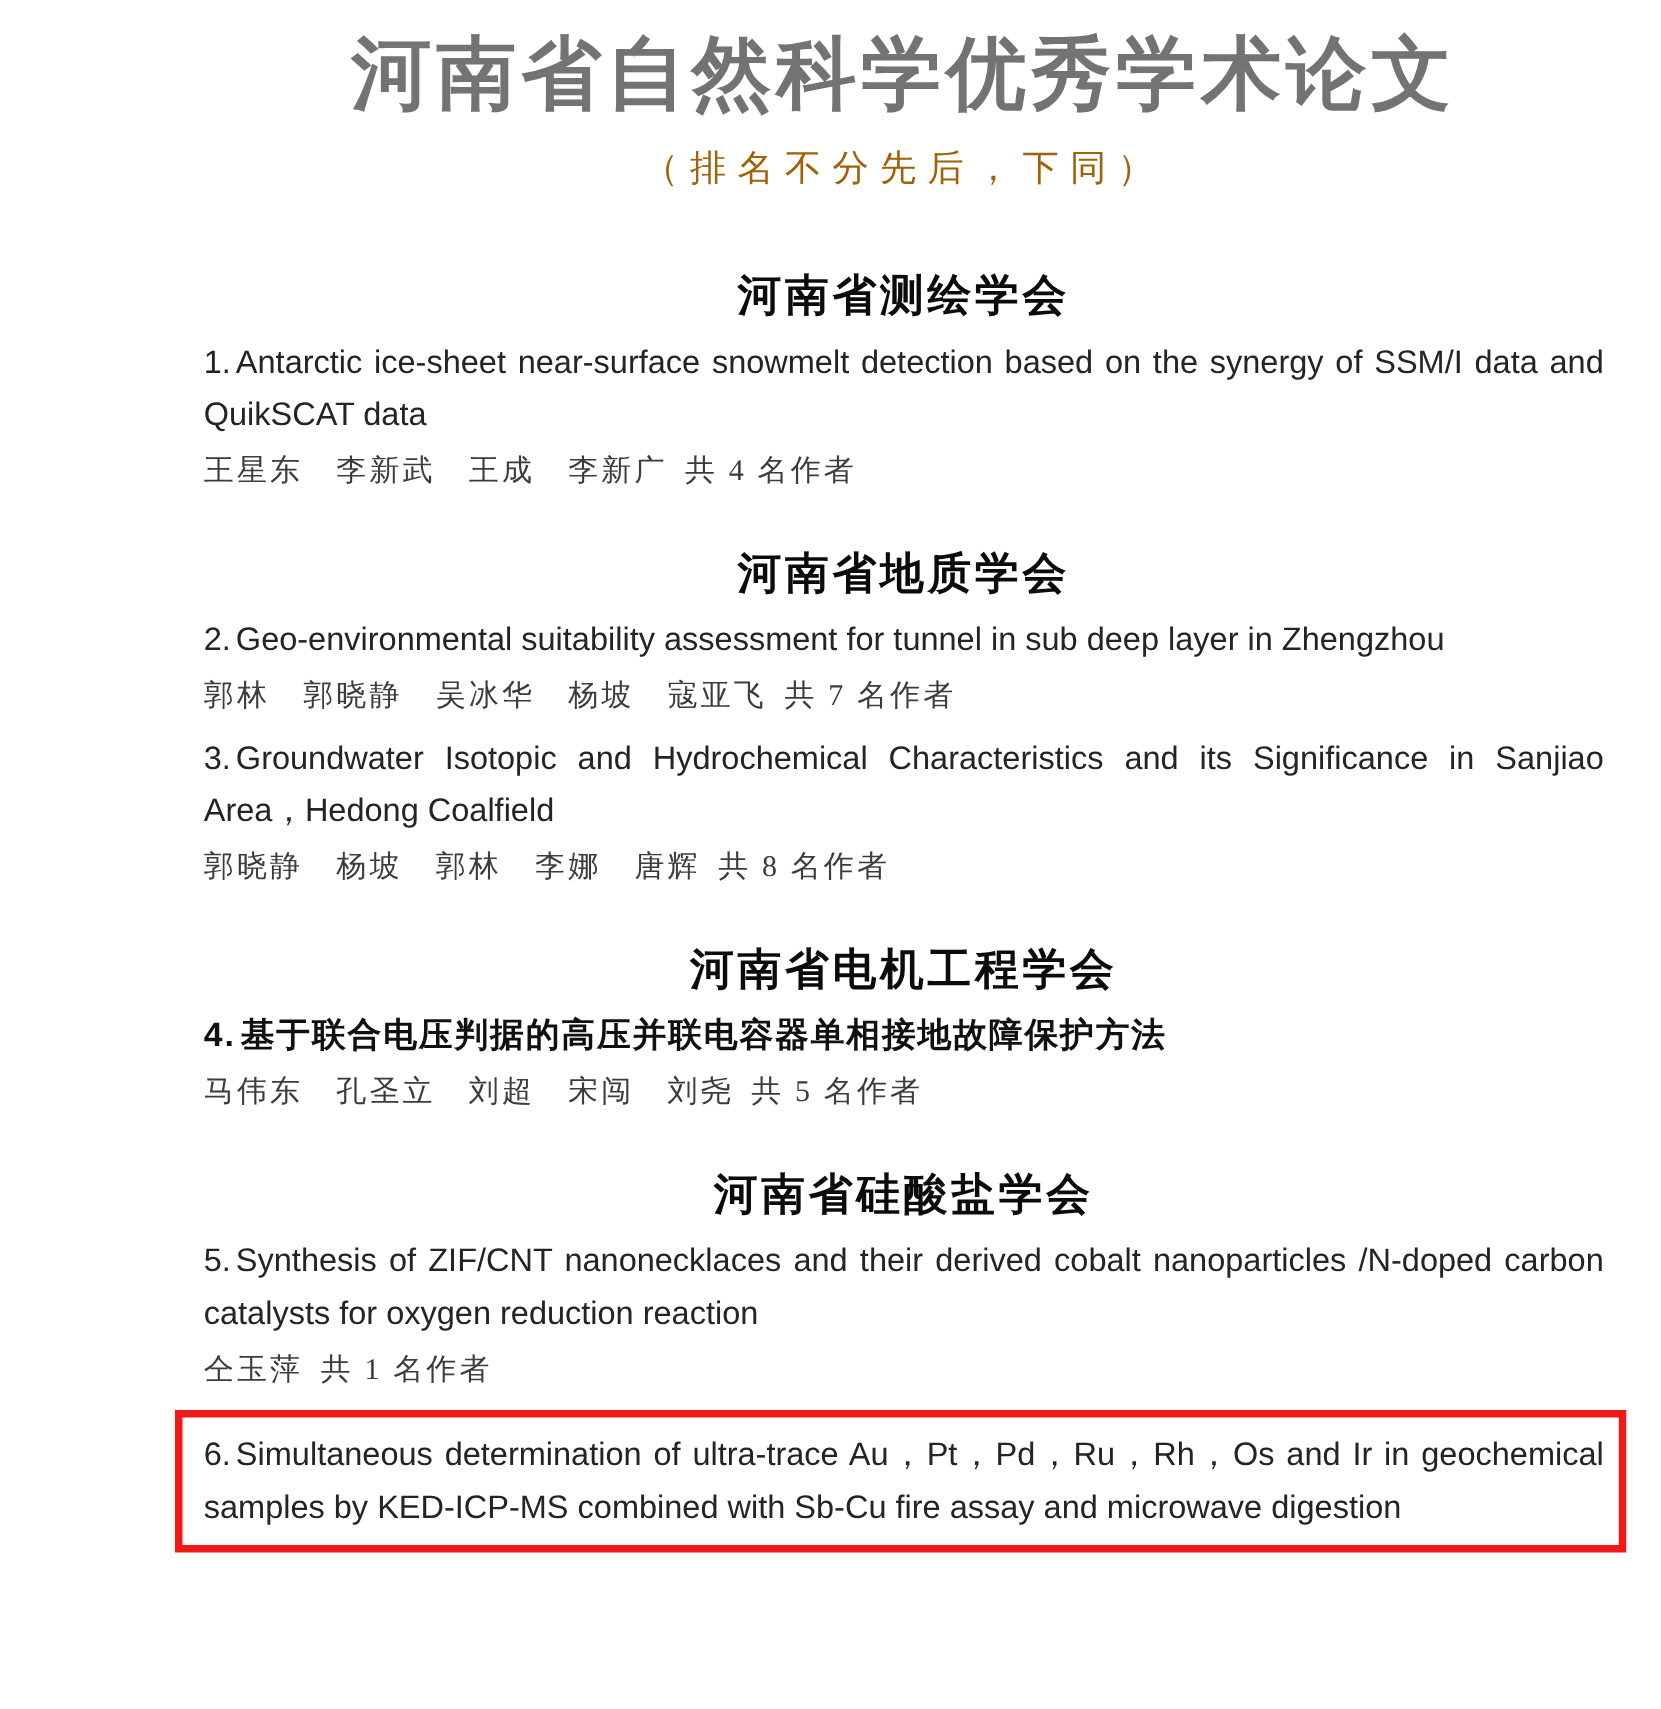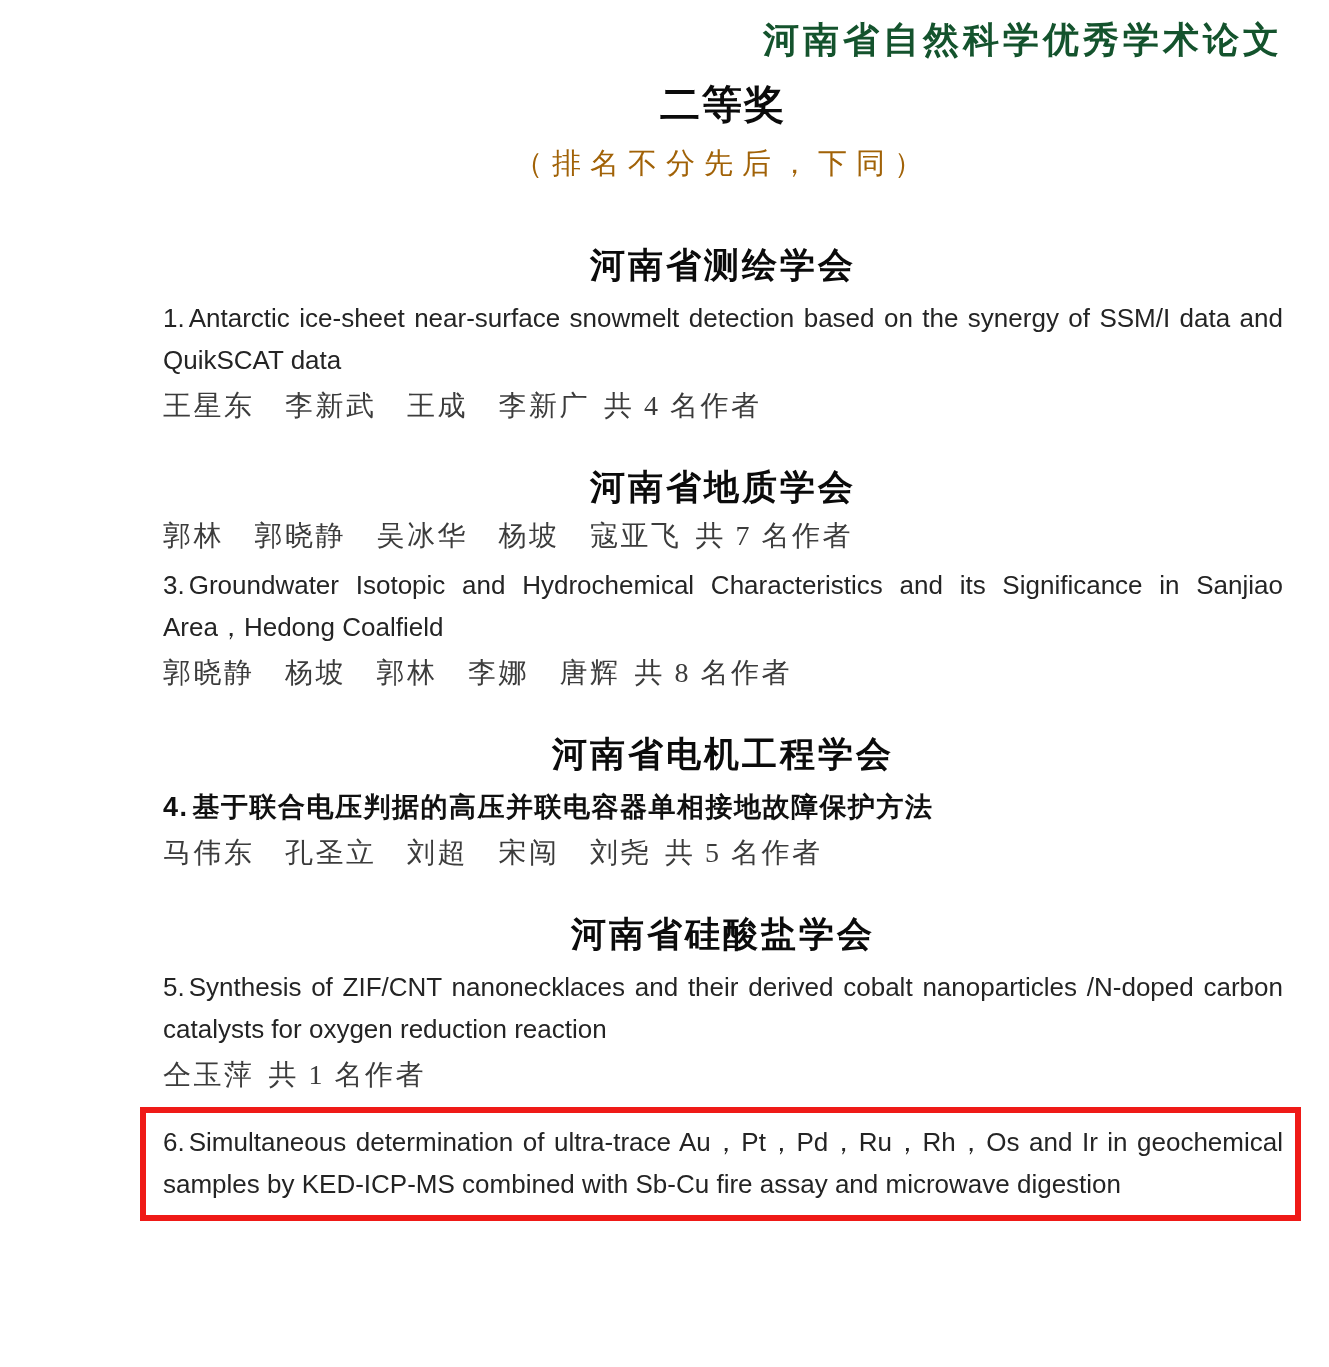--- a/index.html
+++ b/index.html
@@ -7,23 +7,23 @@
   html, body { margin: 0; padding: 0; }
   body {
     width: 1329px; height: 1367px; overflow: hidden;
     background: #ffffff;
     font-family: "Liberation Sans", sans-serif;
     color: #222;
   }
   .page { padding: 16px 46px 0 163px; }
 
   .doc-title {
-    margin: 0; text-align: right;
+    margin: 0; text-align: center;
     font-family: "Liberation Serif", "DejaVu Serif", serif;
-    font-weight: bold; font-size: 36px; letter-spacing: 4px; color: #14532d;
+    font-weight: bold; font-size: 64px; letter-spacing: 4px; color: #737373;
   }
   .award {
     margin-top: 12px; text-align: center;
     font-family: "Liberation Serif", "DejaVu Serif", serif;
     font-weight: bold; font-size: 40px; letter-spacing: 2px; color: #0b0b0b;
   }
   .note {
     margin-top: 12px; text-align: center;
     font-family: "Liberation Serif", "DejaVu Serif", serif;
     font-size: 29px; letter-spacing: 9px; color: #a16207;
@@ -43,50 +43,50 @@
   .title.en { text-align: justify; text-justify: inter-word; }
   .title.zh {
     font-weight: bold; font-size: 27px; letter-spacing: 1.5px; color: #101010;
     text-align: left;
   }
   .num { padding-right: 4px; }
 
   .authors {
     margin: 5px 0 0;
     font-family: "Liberation Serif", "DejaVu Serif", serif;
-    font-size: 28px; line-height: 40px; letter-spacing: 2.5px; color: #3c3c3c;
+    font-size: 24px; line-height: 40px; letter-spacing: 2.5px; color: #3c3c3c;
   }
   .authors .count { margin-left: 14px; }
 
   .highlight-box {
     border: 6px solid var(--highlight);
     margin: 12px -18px 4px -23px;
     padding: 0 12px 10px 17px;
   }
   .highlight-box .title { margin-top: 8px; }
 </style>
 </head>
 <body>
 
 <div class="page">
 
   <h1 class="doc-title">河南省自然科学优秀学术论文</h1>
-  <div class="award">二等奖</div>
   <div class="note">（排名不分先后，下同）</div>
 
   <h2 class="society first">河南省测绘学会</h2>
 
   <div class="item">
     <p class="title en"><span class="num">1.</span><span>Antarctic ice-sheet near-surface snowmelt detection based on the synergy of SSM/I data and QuikSCAT data</span></p>
     <p class="authors"><span>王星东　李新武　王成　李新广</span><span class="count">共 4 名作者</span></p>
   </div>
 
   <h2 class="society">河南省地质学会</h2>
 
   <div class="item">
+    <p class="title en"><span class="num">2.</span><span>Geo-environmental suitability assessment for tunnel in sub deep layer in Zhengzhou</span></p>
     <p class="authors"><span>郭林　郭晓静　吴冰华　杨坡　寇亚飞</span><span class="count">共 7 名作者</span></p>
   </div>
 
   <div class="item">
     <p class="title en"><span class="num">3.</span><span>Groundwater Isotopic and Hydrochemical Characteristics and its Significance in Sanjiao Area，Hedong Coalfield</span></p>
     <p class="authors"><span>郭晓静　杨坡　郭林　李娜　唐辉</span><span class="count">共 8 名作者</span></p>
   </div>
 
   <h2 class="society">河南省电机工程学会</h2>
 

